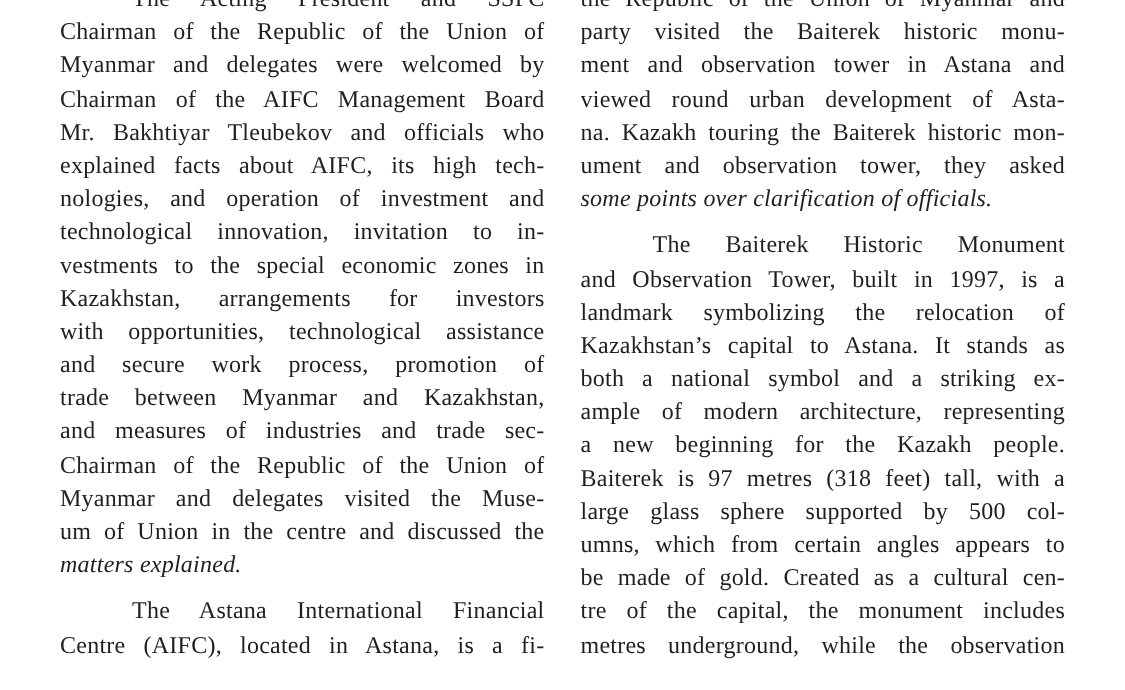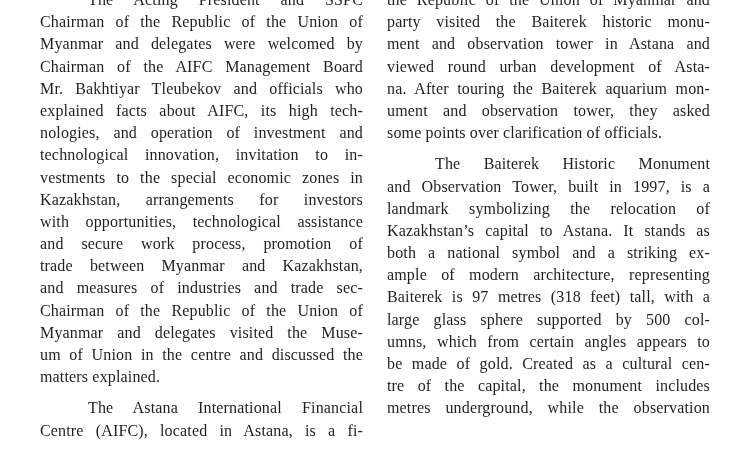--- a/index.html
+++ b/index.html
@@ -33,20 +33,21 @@
     line-height: 22.2px;
     height: 22.2px;
     overflow: hidden;
     text-align: justify;
     
     text-align-last: justify;
     letter-spacing: 0.01em;
   }
   .line.para-end {
     text-align-last: left;
+    font-style: italic;
   }
   .line.indent {
     text-indent: 48px;
   }
   .line.para-gap {
     margin-top: 9px;
   }
 </style>
 </head>
 <body style="background: rgb(255, 255, 255); color: rgb(31, 31, 31);">
@@ -73,29 +74,30 @@
         <div class="line">um of Union in the centre and discussed the</div>
         <div class="line para-end">matters explained.</div>
         <div class="line indent para-gap">The Astana International Financial</div>
         <div class="line">Centre (AIFC), located in Astana, is a fi-</div>
       </div>
     <div class="col">
         <div class="line">the Republic of the Union of Myanmar and</div>
         <div class="line">party visited the Baiterek historic monu-</div>
         <div class="line">ment and observation tower in Astana and</div>
         <div class="line">viewed round urban development of Asta-</div>
-        <div class="line">na. After touring the Baiterek aquarium mon-</div>
+        <div class="line">na. Kazakh touring the Baiterek historic mon-</div>
         <div class="line">ument and observation tower, they asked</div>
         <div class="line para-end">some points over clarification of officials.</div>
         <div class="line indent para-gap">The Baiterek Historic Monument</div>
         <div class="line">and Observation Tower, built in 1997, is a</div>
         <div class="line">landmark symbolizing the relocation of</div>
         <div class="line">Kazakhstan’s capital to Astana. It stands as</div>
         <div class="line">both a national symbol and a striking ex-</div>
         <div class="line">ample of modern architecture, representing</div>
+        <div class="line">a new beginning for the Kazakh people.</div>
         <div class="line">Baiterek is 97 metres (318 feet) tall, with a</div>
         <div class="line">large glass sphere supported by 500 col-</div>
         <div class="line">umns, which from certain angles appears to</div>
         <div class="line">be made of gold. Created as a cultural cen-</div>
         <div class="line">tre of the capital, the monument includes</div>
         <div class="line">metres underground, while the observation</div>
       </div>
   </div>
 </div>
 

